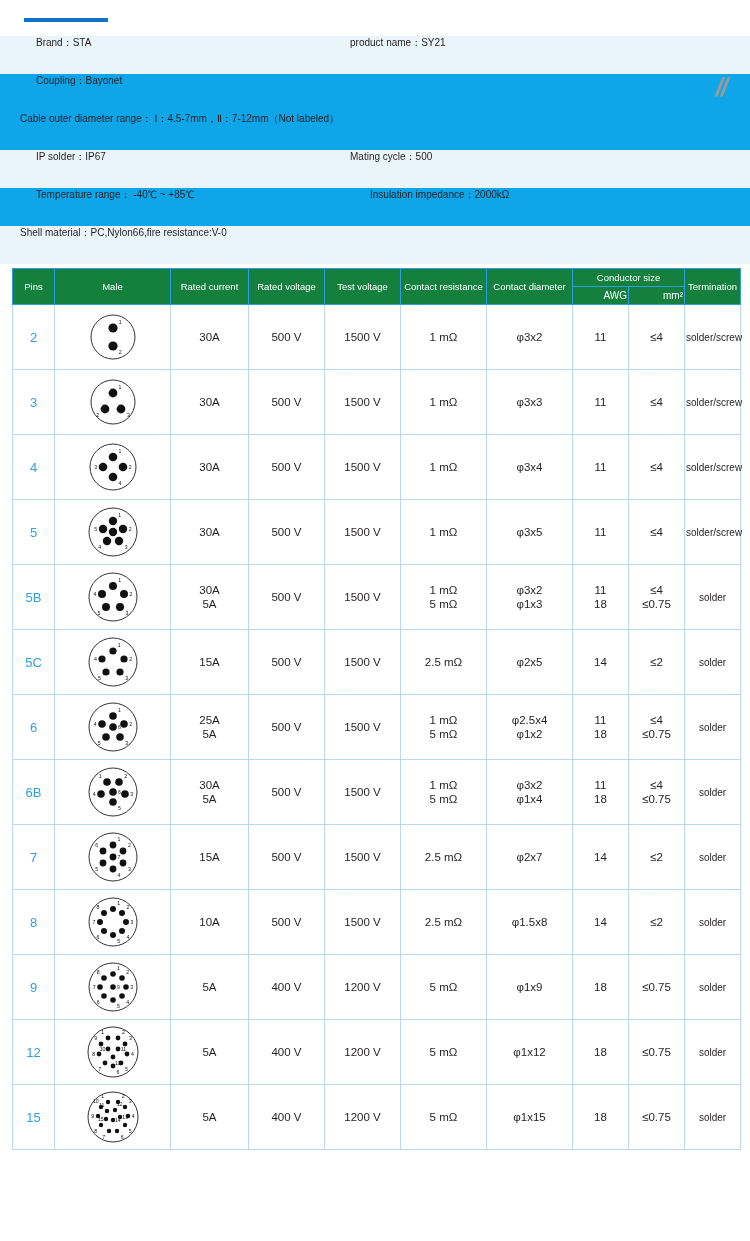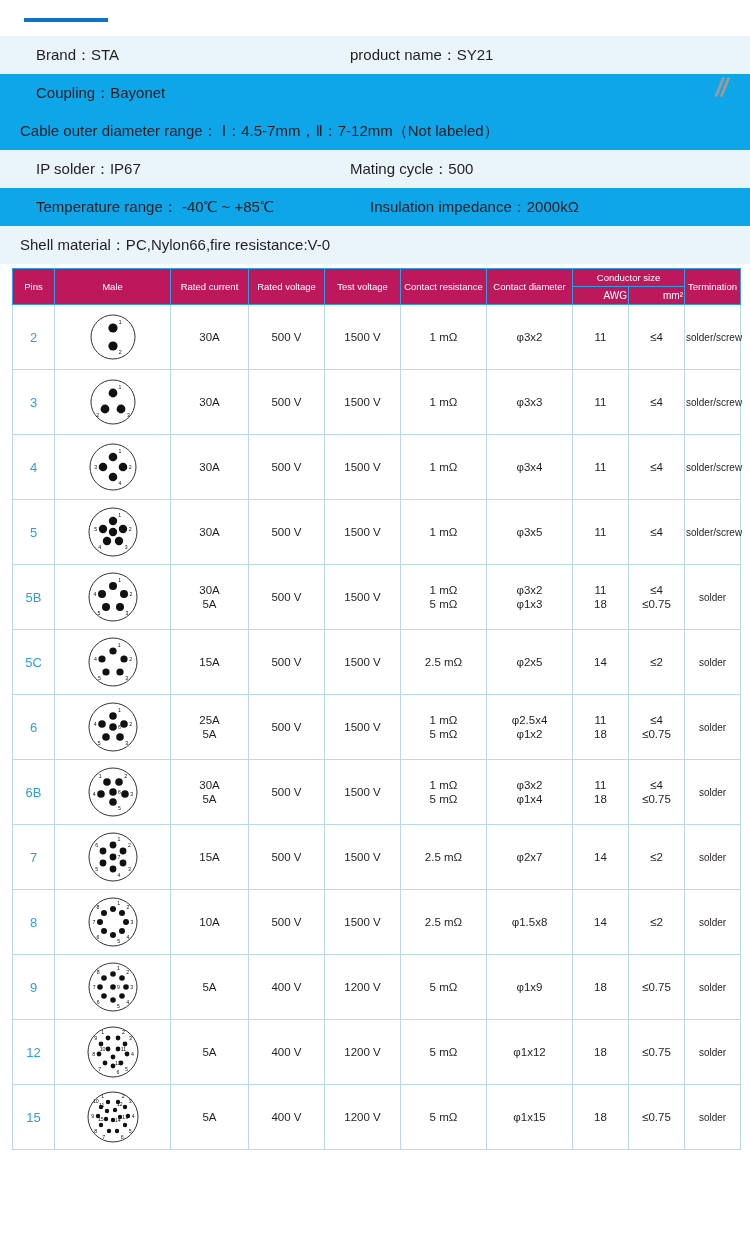--- a/index.html
+++ b/index.html
@@ -31,22 +31,22 @@
     font-size: 26px; font-weight: bold; color: #9a9a9a;
     letter-spacing: -2px;
     transform: skewX(-12deg);
   }
 
   
   .specs { margin-top: 14px; width: 750px; }
   .spec-row {
     display: flex;
     height: 38px;
-    align-items: center;
-    font-size: 15px;
+    align-items: flex-start;
+    font-size: 10px;
     color: #231f20;
   }
   .spec-row.alt { background: #eaf4fb; }
   .spec-row.plain { background: #0ea5e9; gap: 20px; }
   .spec-cell { padding-left: 14px; }
   .spec-cell.left { width: 350px; padding-left: 36px; }
   .spec-cell.right { flex: 1; padding-left: 0px; }
   .spec-cell.full { padding-left: 20px; }
 
   
@@ -55,21 +55,21 @@
     width: 726px;
     border-collapse: collapse;
     table-layout: fixed;
   }
   table.params th, table.params td {
     border: 1px solid #b9d9ef;
     text-align: center;
     vertical-align: middle;
   }
   table.params thead th {
-    background: #be185d;
+    background: #15803d;
     color: #ffffff;
     font-weight: normal;
     font-size: 9.5px;
     padding: 3px 1px;
     border-color: #2e9fe0;
   }
   table.params thead th.sub { font-size: 10px; text-align: right; }
   td.pins {
     color: #2e9fe0;
     font-size: 13px;

